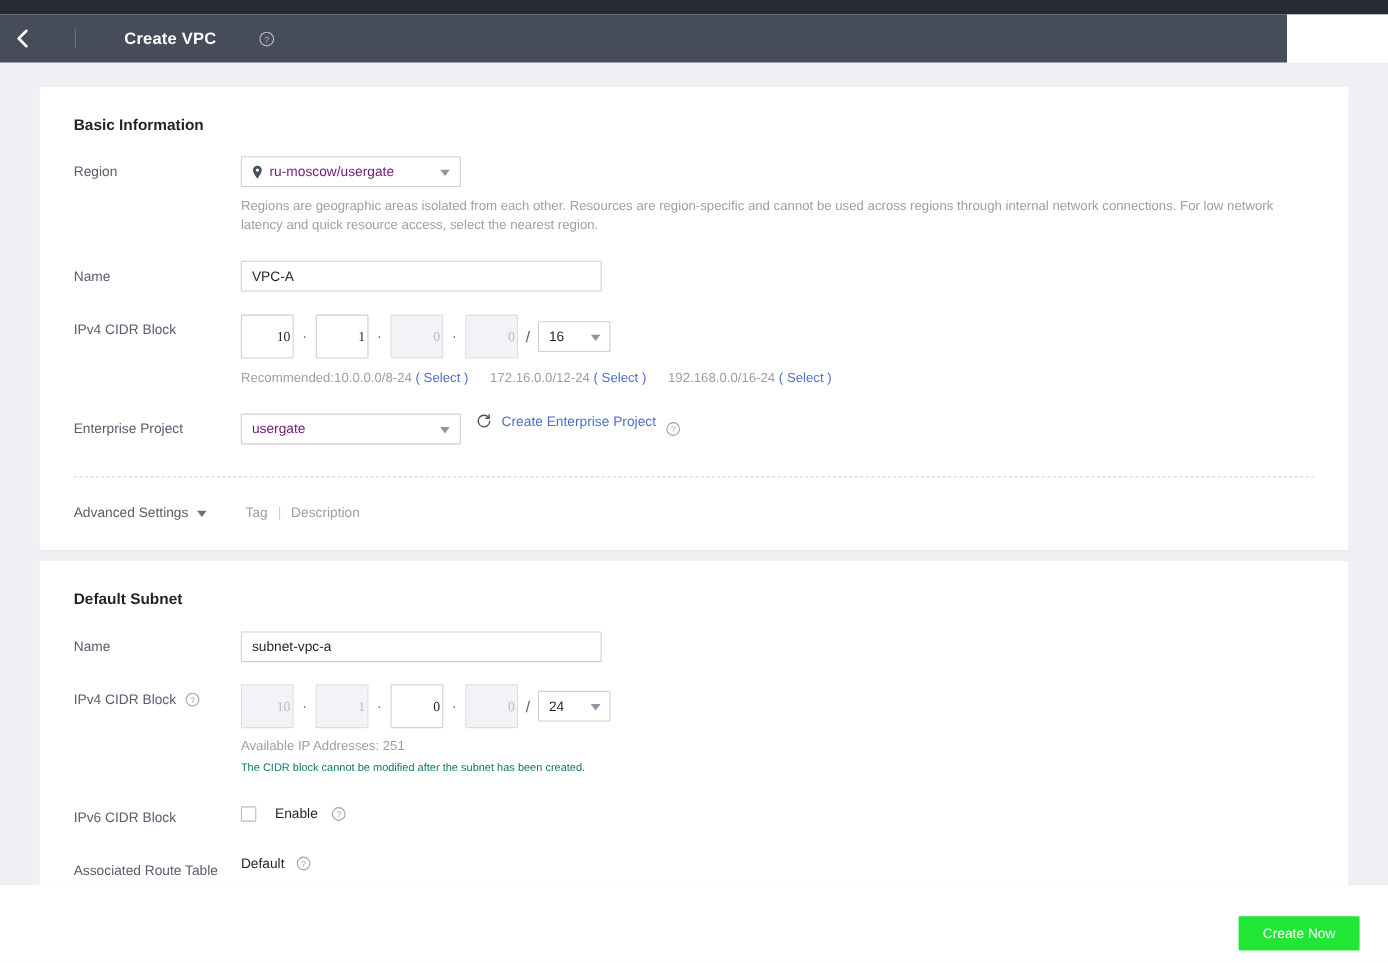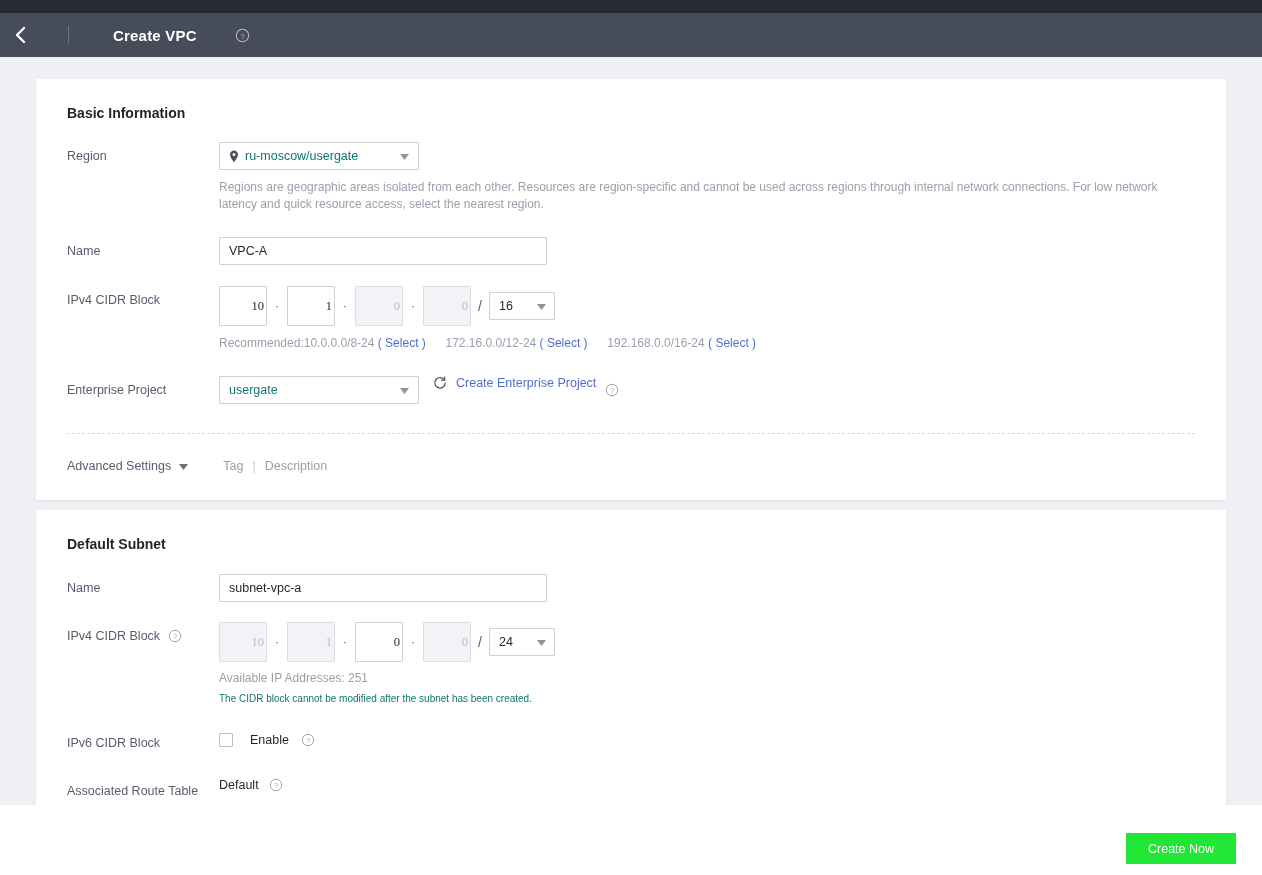--- a/index.html
+++ b/index.html
@@ -11,21 +11,21 @@
     overflow: hidden;
   }
   .page { position: relative; width: 1262px; height: 875px; background: #ffffff; }
 
   
   .topbar-black {
     position: absolute; left: 0; top: 0; width: 1262px; height: 13px;
     background: #282b33;
   }
   .topbar-header {
-    position: absolute; left: 0; top: 13px; width: 1262px; height: 44px;
+    position: absolute; left: 0; top: 13px; width: 1170px; height: 44px;
     background: #474c5a;
     display: flex; align-items: center; gap: 28px;
   }
   .back-arrow {
     width: 40px; height: 44px;
     display: flex; align-items: center; justify-content: center;
     cursor: pointer;
   }
   .back-arrow svg { display: block; }
   .hdr-divider {
@@ -72,21 +72,21 @@
     height: 28px; border: 1px solid #cdd0d8; background: #fff;
     font-size: 12.5px; color: #1f2329; padding: 0 9px;
     font-family: inherit; outline: none; border-radius: 1px;
   }
   .txt-input::placeholder { color: #b4b8c2; }
   .name-input { width: 328px; }
 
   .select-box {
     position: relative; height: 28px; border: 1px solid #cdd0d8; background: #fff;
     display: inline-flex; align-items: center; padding: 0 9px;
-    font-size: 12.5px; color: #0f766e; border-radius: 1px; cursor: pointer;
+    font-size: 12.5px; color: #701a75; border-radius: 1px; cursor: pointer;
   }
   .select-region { width: 200px; }
   .select-ent { width: 200px; }
   .select-box .caret {
     position: absolute; right: 9px; top: 50%; transform: translateY(-50%);
   }
   .pin-ico { margin-right: 6px; display: inline-flex; }
 
   .hint {
     font-size: 12px; color: #9a9fab; line-height: 17px;

